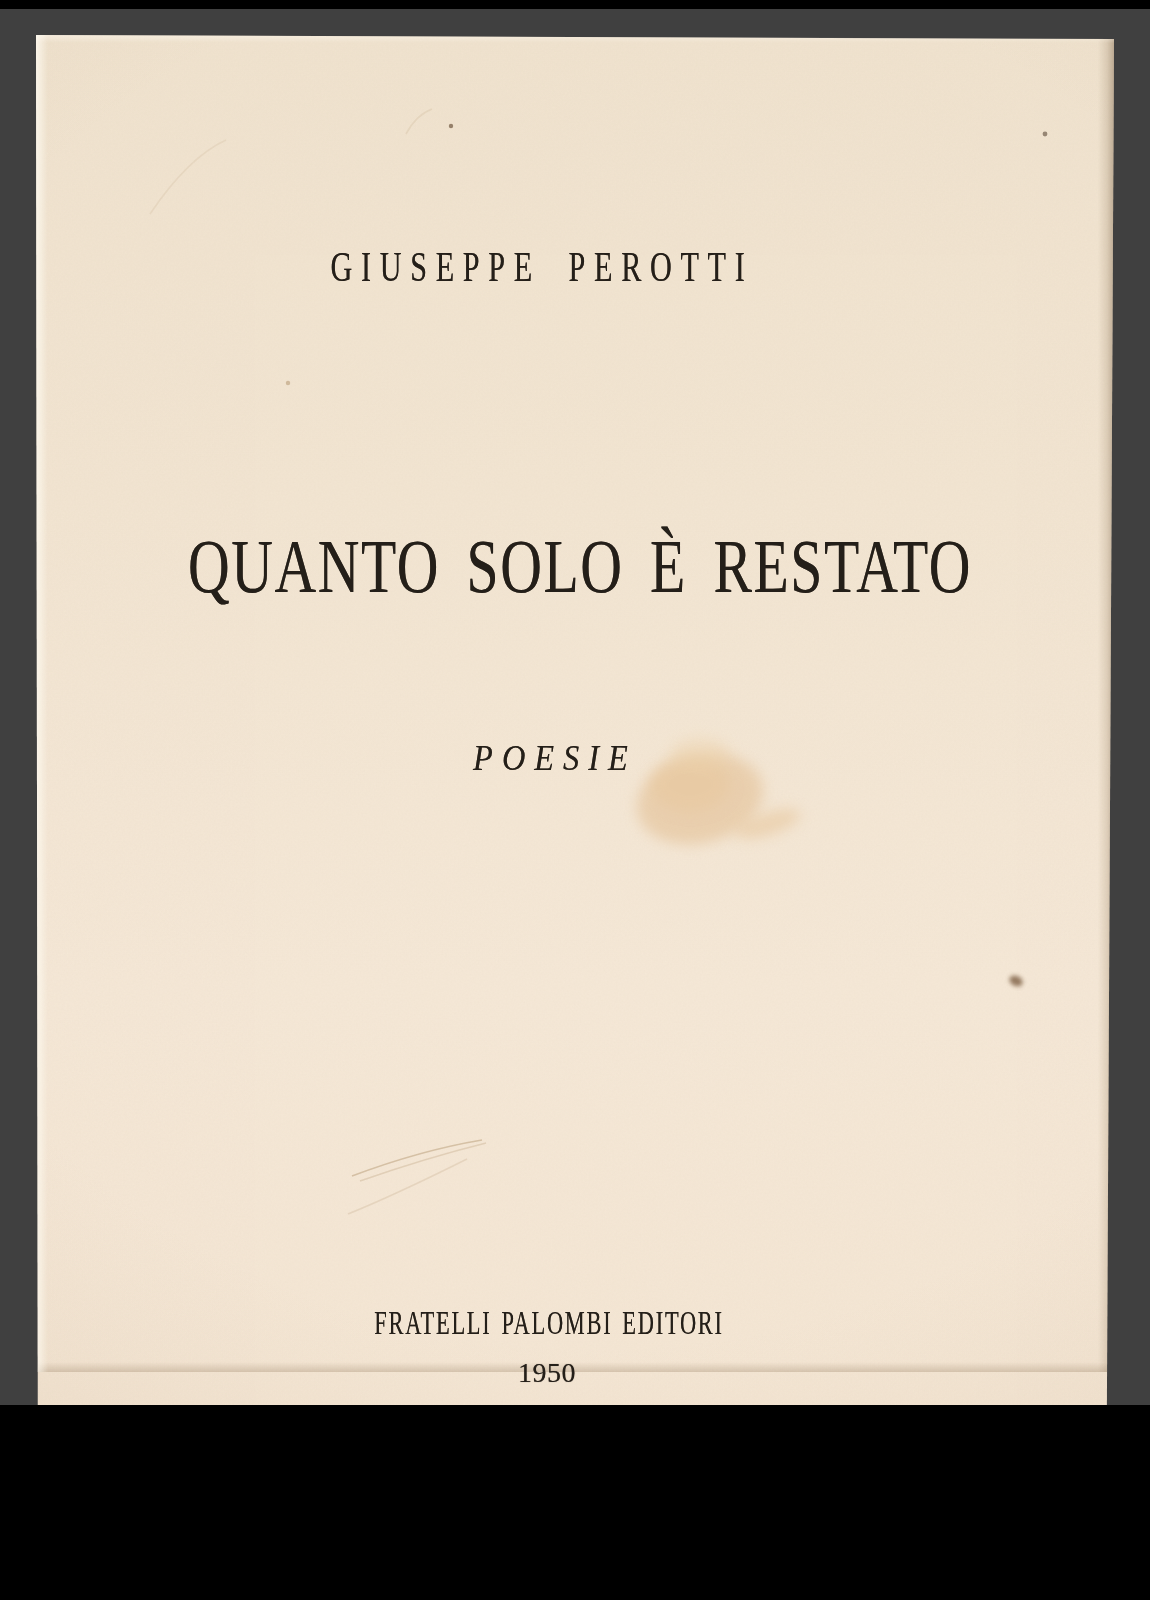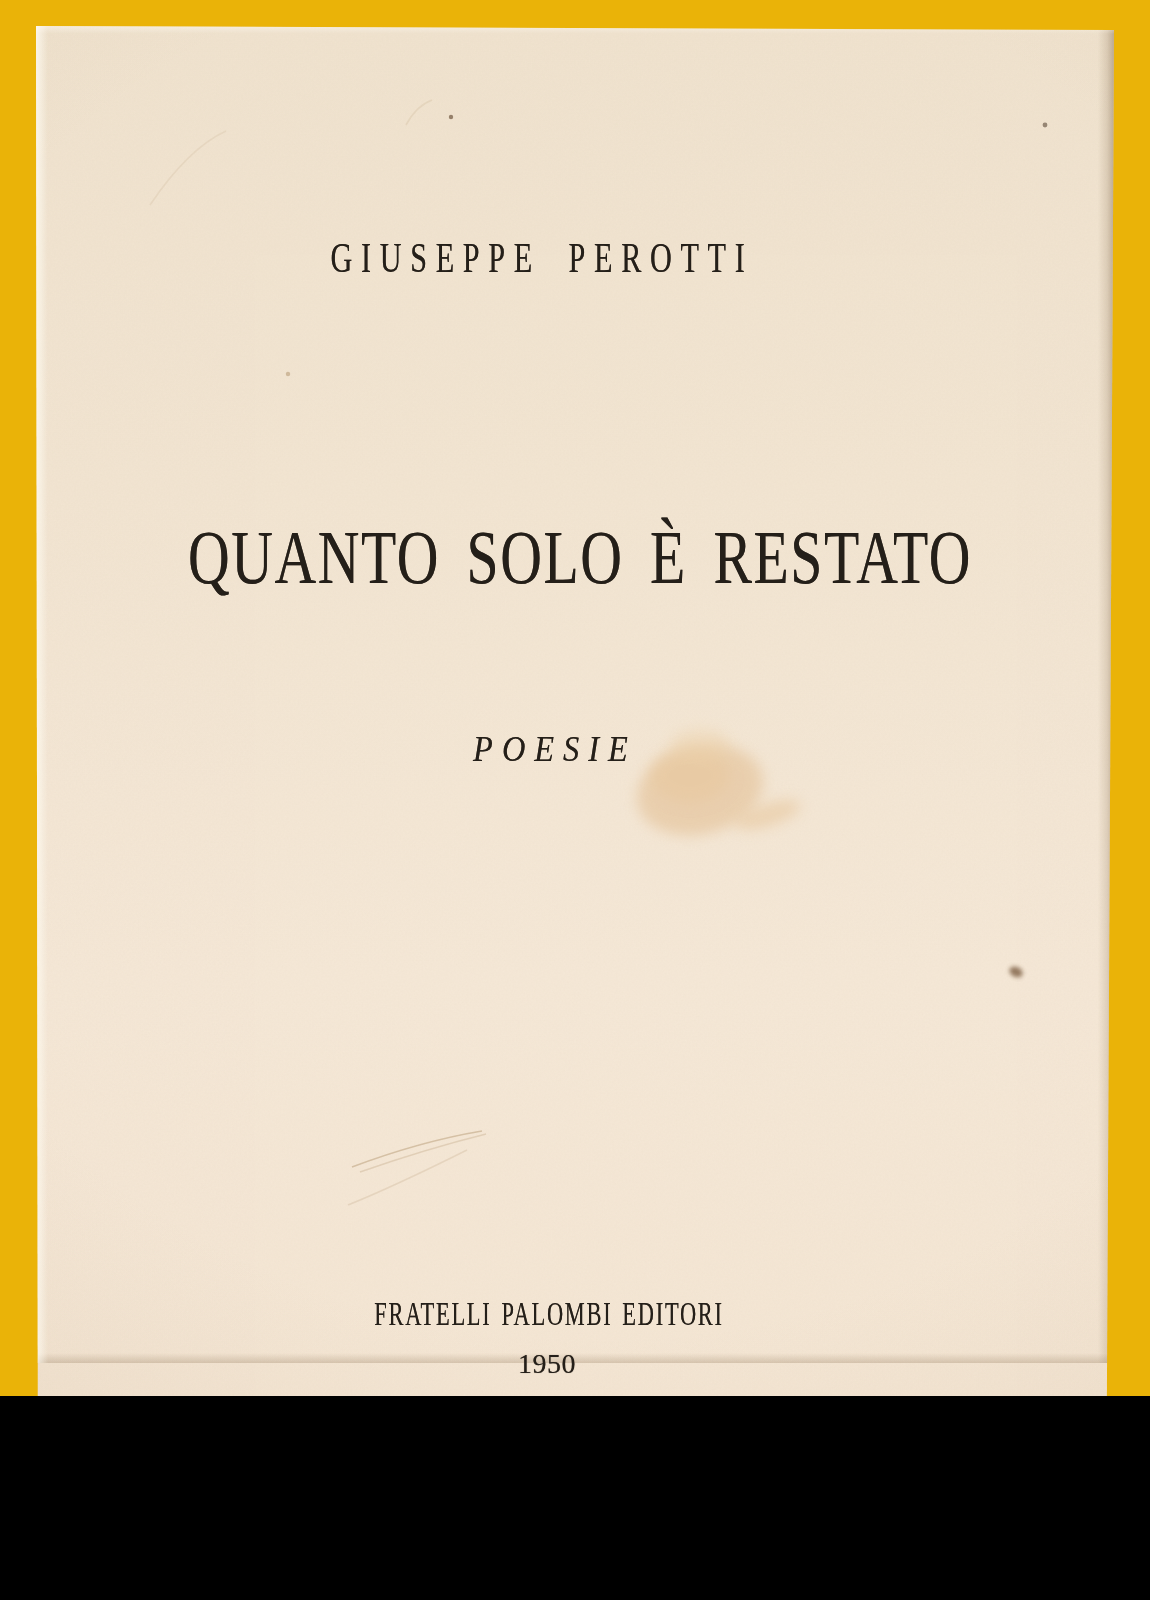--- a/index.html
+++ b/index.html
@@ -4,23 +4,24 @@
 <style>
   html, body {
     margin: 0;
     padding: 0;
     background: #000;
   }
   .stage {
     position: relative;
     width: 1150px;
     height: 1396px;
-    background: #eab308;
+    background: #404040;
     overflow: hidden;
     font-family: "Liberation Serif", "DejaVu Serif", serif;
+    margin-top: 9px;
   }
   
   .paper {
     position: absolute;
     inset: 0;
     clip-path: polygon(36px 26px, 1114px 30px, 1106px 1566px, 38px 1560px);
     background:
       radial-gradient(120% 90% at 52% 46%,
         rgba(255,255,255,0) 55%,
         rgba(167,134,98,0.10) 85%,

